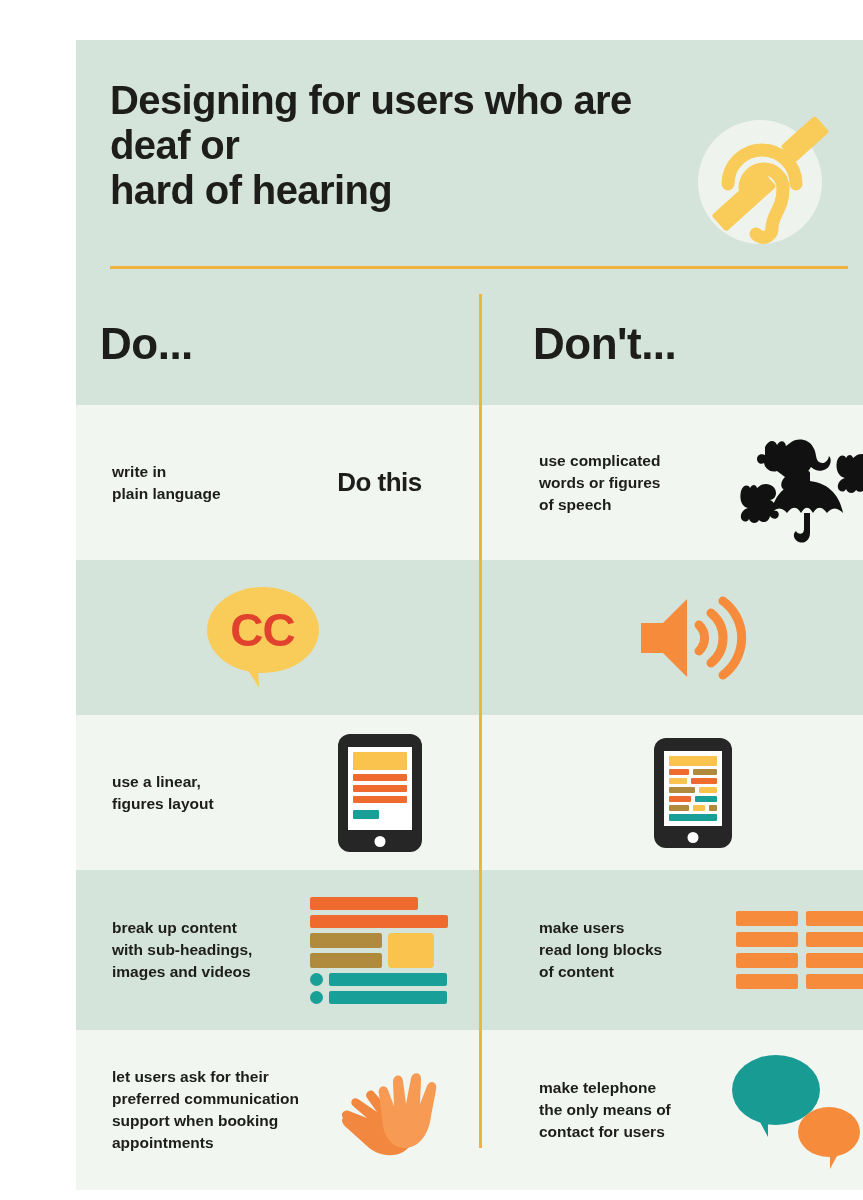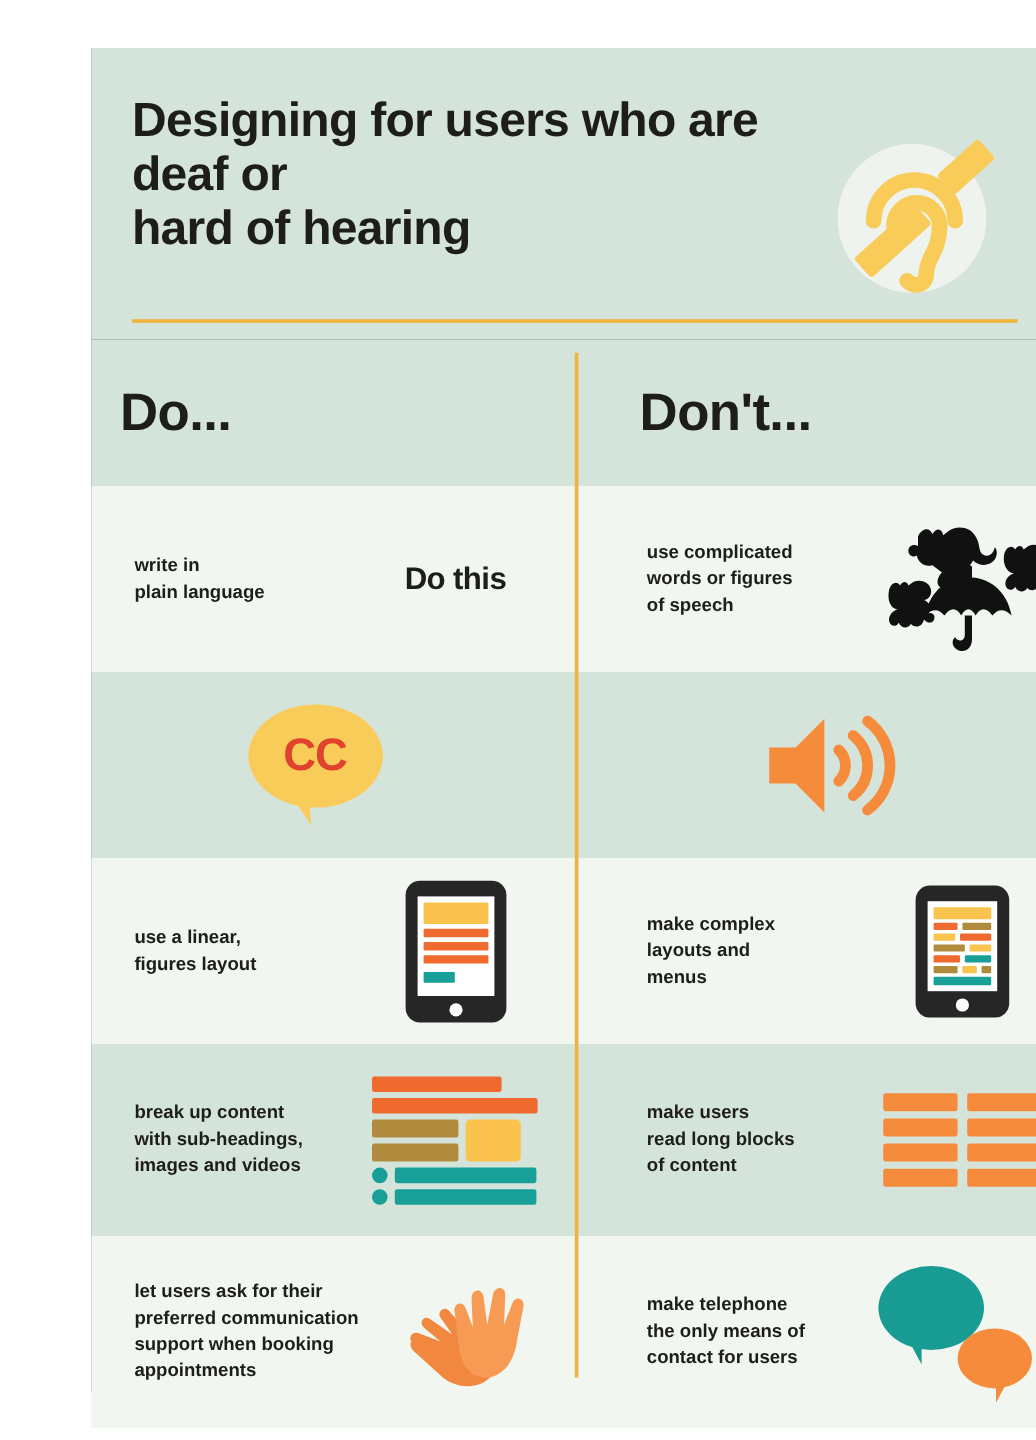--- a/index.html
+++ b/index.html
@@ -123,21 +123,21 @@
 
   
   .cc-wrap { position: relative; width: 118px; height: 110px; }
   .cc-bubble {
     position: absolute; left: 0; top: 4px;
     width: 112px; height: 86px;
     background: #f9cc5a; border-radius: 50%;
     display: flex; align-items: center; justify-content: center;
   }
   .cc-bubble span {
-    font-size: 38px; font-weight: bold; color: #e0422e;
+    font-size: 46px; font-weight: bold; color: #e0422e;
     letter-spacing: -1px; line-height: 1;
   }
   .cc-tail {
     position: absolute; left: 17px; top: 70px;
     width: 0; height: 0;
     border-left: 14px solid transparent;
     border-right: 20px solid #f9cc5a;
     border-bottom: 36px solid transparent;
     transform: rotate(-4deg);
   }
@@ -312,23 +312,20 @@
             <div class="bar" style="height:7px;background:#ef6a2e;"></div>
             <div class="bar" style="height:7px;background:#ef6a2e;"></div>
             <div class="bar" style="height:7px;background:#ef6a2e;"></div>
             <div class="bar" style="height:9px;width:26px;background:#18a098;margin-top:3px;"></div>
           </div>
           <div class="home"></div>
         </div>
       </div>
     </div>
     <div class="cell right">
-      <div class="text">make complex
-layouts and
-menus</div>
       <div class="art">
         <div class="tablet" style="width:78px;height:110px;">
           <div class="screen" style="gap:3px;">
             <div class="bar" style="height:14px;background:#f9c34e;"></div>
             <div class="rowflex">
               <div class="bar" style="height:6px;flex:1.1;background:#ef6a2e;"></div>
               <div class="bar" style="height:6px;flex:1.3;background:#b08b3e;"></div>
             </div>
             <div class="rowflex">
               <div class="bar" style="height:6px;flex:1;background:#f9c34e;"></div>

